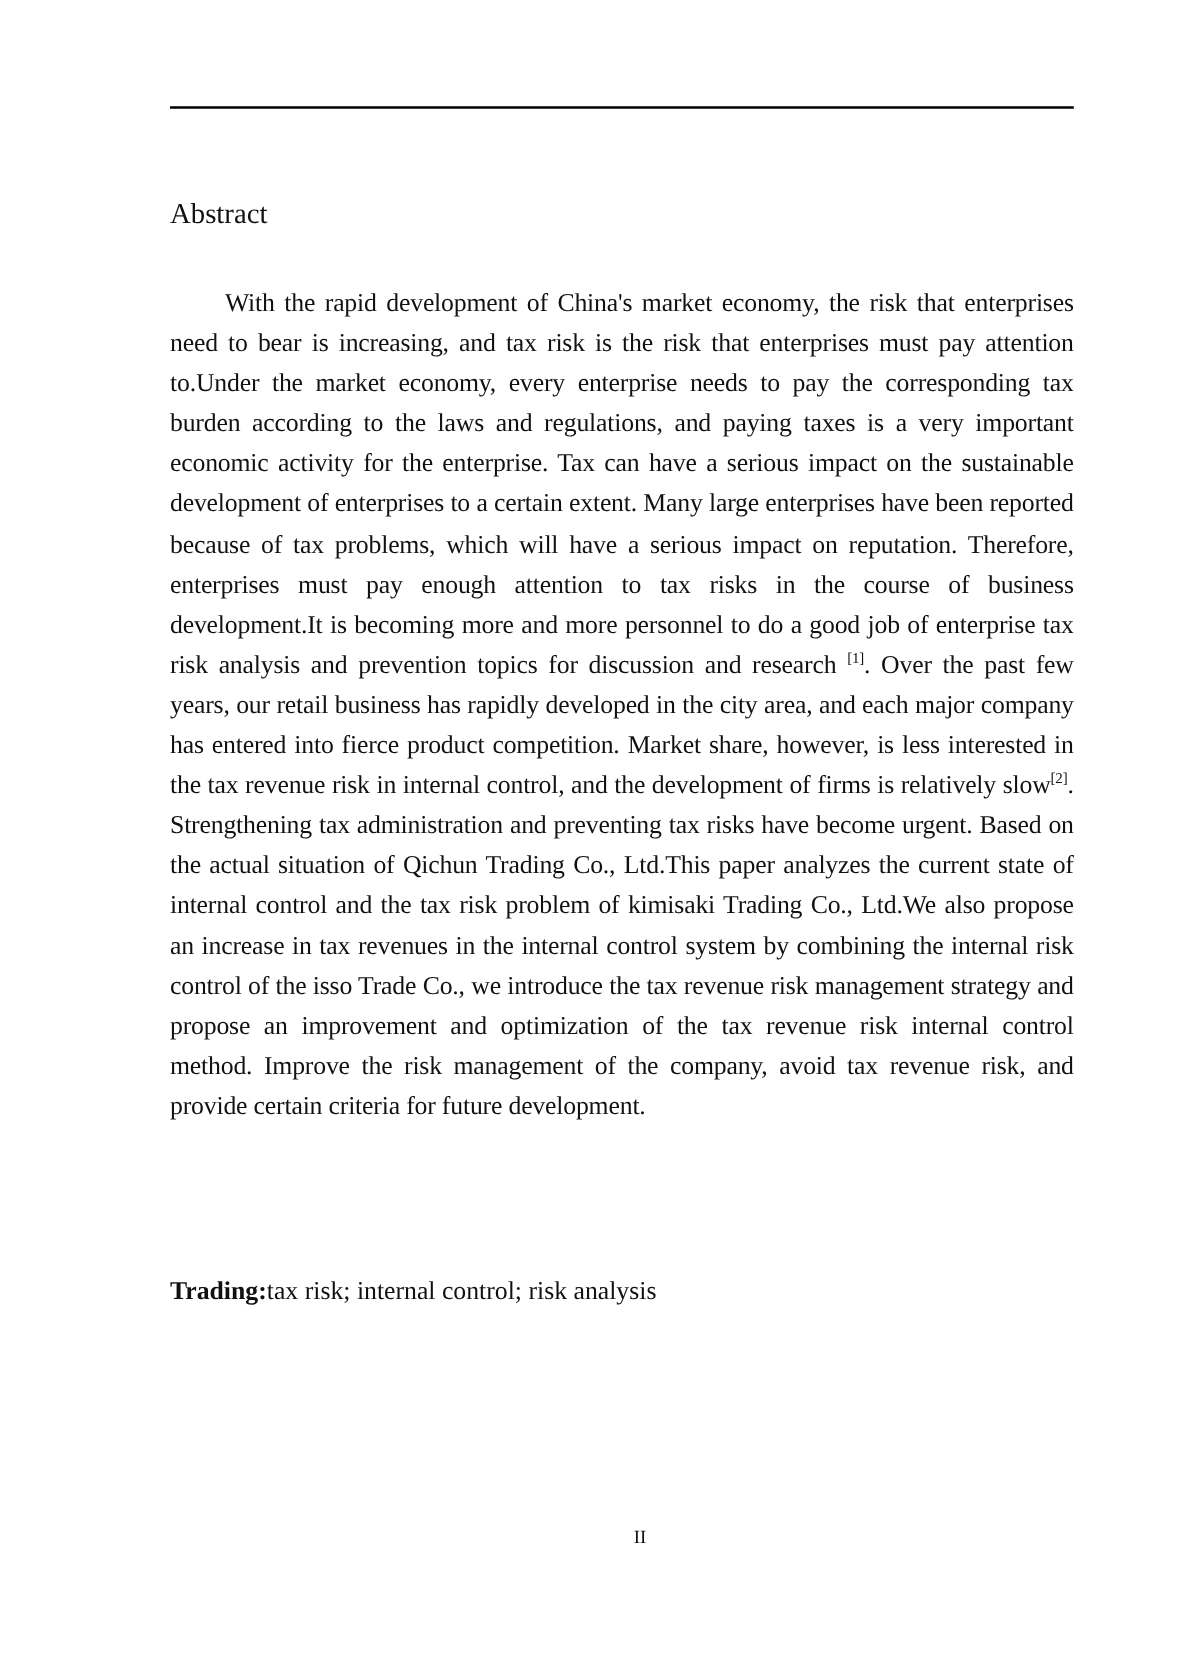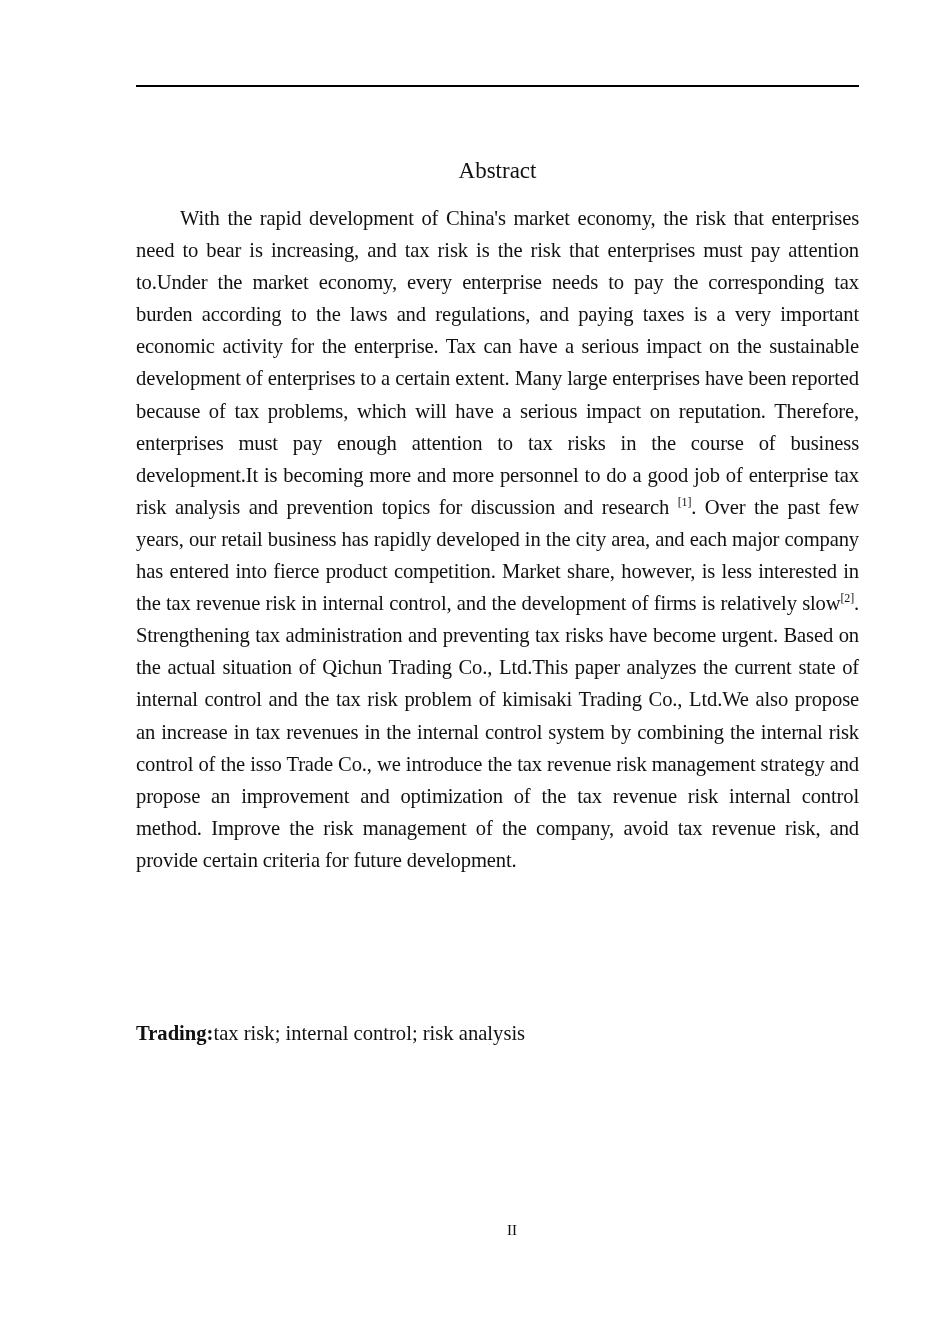--- a/index.html
+++ b/index.html
@@ -1,19 +1,19 @@
 <!DOCTYPE html>
 <html><head>
 <meta charset="utf-8">
 <style>
   html, body { margin: 0; padding: 0; background: #ffffff; }
   body { width: 950px; height: 1344px; position: relative; overflow: hidden; font-family: "Liberation Serif", serif; color: #111; }
   .header-rule { position: absolute; left: 136px; top: 85px; width: 723px; height: 0; border-top: 2px solid #000; }
-  .title { position: absolute; left: 136px; top: 155px; width: 723px; text-align: center; font-size: 23px; line-height: 32px; margin: 0; font-weight: normal; }
-  .abstract-body { position: absolute; left: 136px; top: 202px; width: 723px; font-size: 20.6px; line-height: 32.1px; text-align: justify; text-indent: 44px; margin: 0; letter-spacing: -0.15px; }
+  .title { position: absolute; left: 136px; top: 155px; width: 723px; text-align: left; font-size: 23px; line-height: 32px; margin: 0; font-weight: normal; }
+  .abstract-body { position: absolute; left: 136px; top: 227px; width: 723px; font-size: 20.6px; line-height: 32.1px; text-align: justify; text-indent: 44px; margin: 0; letter-spacing: -0.15px; }
   .abstract-body sup { font-size: 12px; line-height: 0; vertical-align: 8px; }
   .keywords { position: absolute; left: 136px; top: 1017px; width: 723px; font-size: 20.6px; line-height: 32px; margin: 0; }
   .keywords b { font-weight: bold; }
   .page-number { position: absolute; left: 0; top: 1220px; width: 1024px; text-align: center; font-size: 15px; line-height: 20px; }
 </style>
 </head>
 <body>
 
 <div class="header-rule"></div>
 

